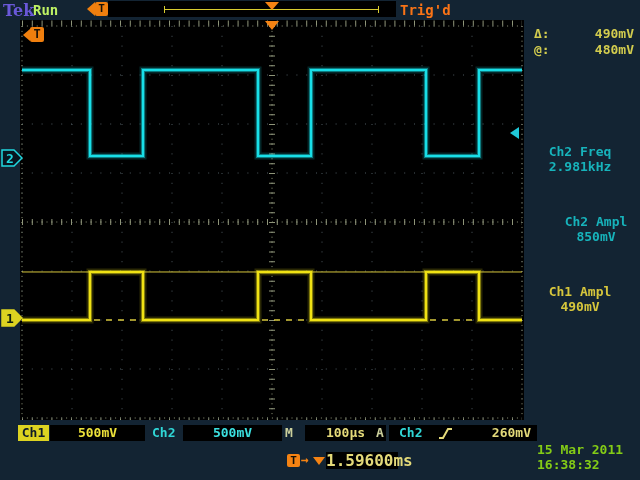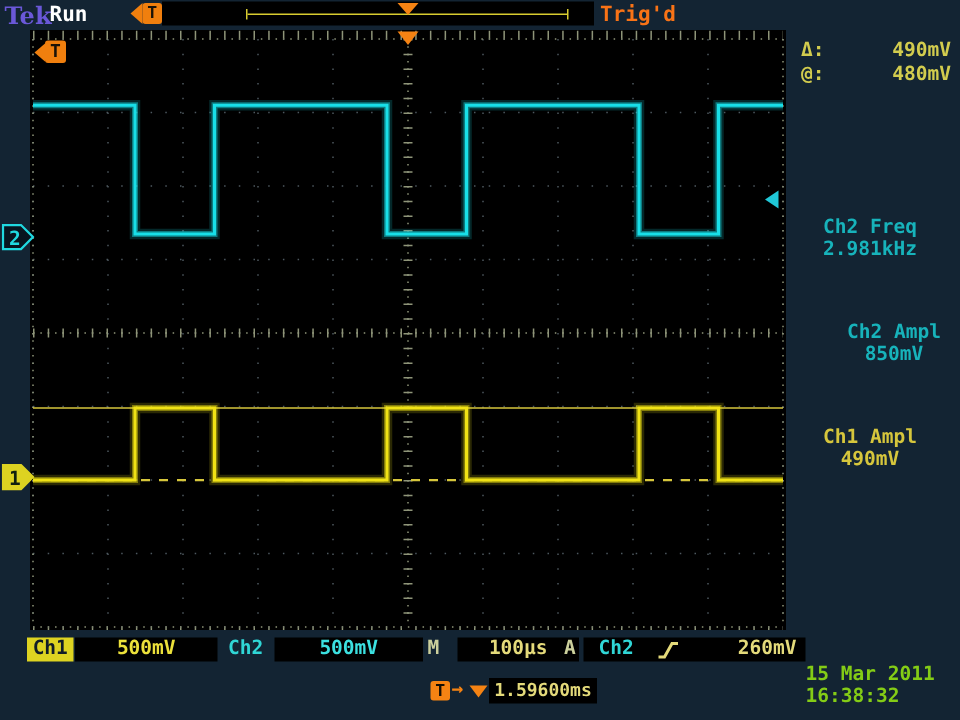--- a/index.html
+++ b/index.html
@@ -3,21 +3,21 @@
 <meta charset="utf-8">
 <style>
   html,body{margin:0;padding:0;background:#0a141e;}
   #scope{
     position:relative;width:640px;height:480px;background:#132433;overflow:hidden;
     font-family:"DejaVu Sans Mono","Liberation Mono",monospace;font-weight:bold;
   }
   .abs{position:absolute;}
   
   #tek-logo{left:3px;top:1px;font-size:16px;color:#6a58d8;letter-spacing:0px;font-family:"DejaVu Serif","Liberation Serif",serif;}
-  #acq-state{left:33px;top:2px;font-size:14px;color:#ffffff;}
+  #acq-state{left:33px;top:2px;font-size:14px;color:#bef264;}
   #trig-status{left:400px;top:2px;font-size:14px;color:#f97316;}
   .t-flag{display:flex;align-items:center;}
   .t-flag .tri{width:0;height:0;border-top:7px solid transparent;border-bottom:7px solid transparent;border-right:8px solid #f07f0e;}
   .t-flag .box{width:13px;height:14px;background:#f07f0e;color:#1a1208;font-size:11px;line-height:14px;text-align:center;border-radius:2px;}
   #hdr-tflag{left:87px;top:2px;}
   #record-bar{left:108px;top:1px;width:288px;height:16px;background:#000;}
   #record-line{left:57px;top:8px;width:213px;height:1px;background:#d8cc30;}
   #record-brk-l{left:56px;top:5px;width:1px;height:7px;background:#d8cc30;}
   #record-brk-r{left:270px;top:5px;width:1px;height:7px;background:#d8cc30;}
   #record-tri{left:157px;top:1px;width:0;height:0;border-left:7px solid transparent;border-right:7px solid transparent;border-top:8px solid #f58313;}
@@ -52,21 +52,21 @@
   #m-scale{left:305px;width:81px;}
   #a-label{left:376px;color:#ccd09c;}
   #trig-box{left:389px;width:148px;display:flex;align-items:center;}
   #trig-box .src{color:#30d6d6;margin-left:10px;}
   #trig-box .lvl{margin-left:auto;margin-right:6px;color:#e4da7a;}
   #slope-icon{margin-left:16px;}
   
   #delay-tbox{left:287px;top:454px;width:13px;height:13px;background:#f58313;color:#140e04;font-size:11px;line-height:13px;text-align:center;border-radius:2px;}
   #delay-arrow{left:301px;top:452px;color:#f58313;font-size:13px;}
   #delay-tri{left:313px;top:457px;width:0;height:0;border-left:6px solid transparent;border-right:6px solid transparent;border-top:8px solid #f58313;}
-  #delay-box{left:326px;top:452px;width:72px;height:17px;font-size:12px;line-height:17px;}
+  #delay-box{left:326px;top:452px;width:72px;height:17px;font-size:16px;line-height:17px;}
   #datetime{left:537px;top:442px;font-size:13px;line-height:15px;color:#84cc16;white-space:nowrap;}
 </style>
 </head>
 <body>
 
 <div id="scope">
 
   <div class="abs" id="tek-logo">Tek</div>
   <div class="abs" id="acq-state">Run</div>
   <div class="abs t-flag" id="hdr-tflag">

